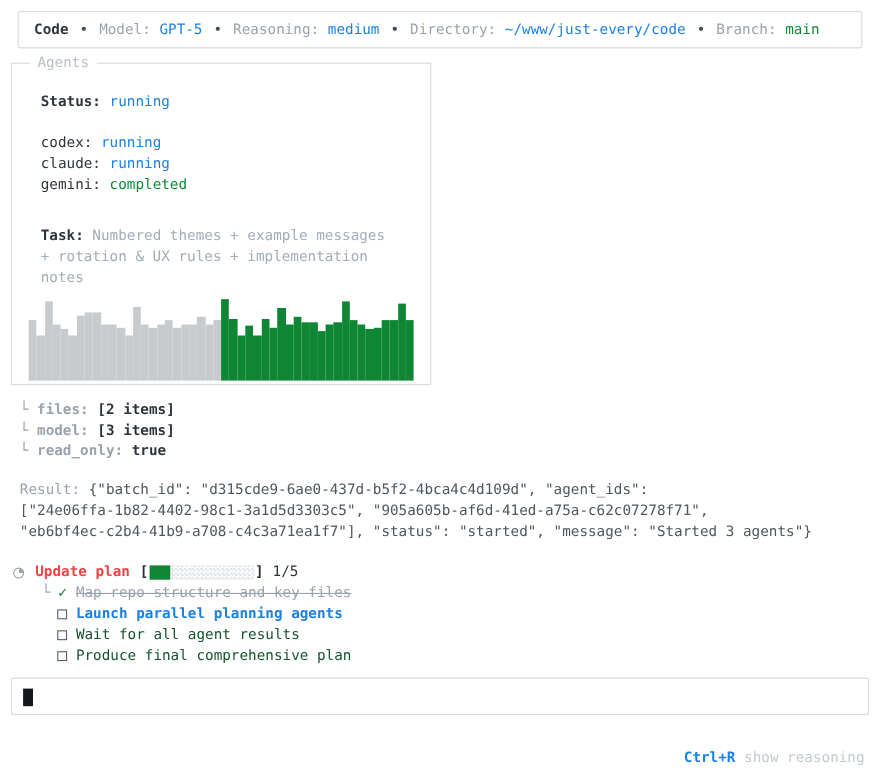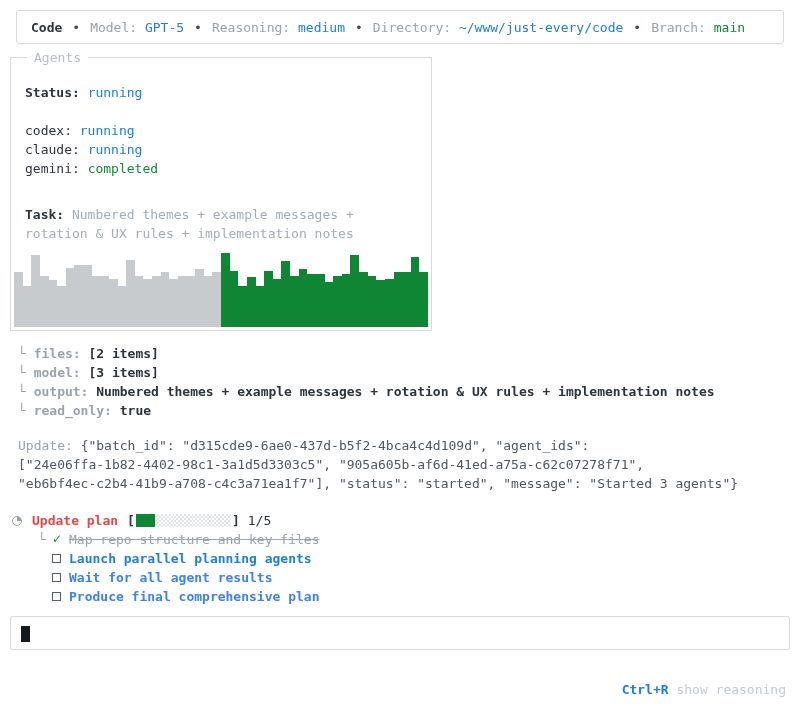--- a/index.html
+++ b/index.html
@@ -18,22 +18,22 @@
   
   .topbar {
     margin:10px 16px 0; height:34px;
     border:1px solid #d6d9dd; border-radius:3px;
     display:flex; align-items:center; padding:0 14px; white-space:pre;
   }
   .topbar .sep { color:#414b59; margin:0 10px; }
 
   
   .agents-panel {
-    position:relative; margin:13px 0 0 10px; width:422px;
-    border:1px solid #d6d9dd; padding:25px 0 3px;
+    position:relative; margin:13px 0 0 10px; width:382px;
+    border:1px solid #d6d9dd; padding:25px 12px 3px;
   }
   .legend {
     position:absolute; top:-10px; left:16px; background:#fff;
     padding:0 7px; color:#b8bec6;
   }
   .panel-text { padding:0 14px; }
   .status-line { margin-bottom:19px; }
   .task { margin-top:27px; }
   .task-val { color:#a3acb8; }
   .chart { display:flex; align-items:flex-end; height:78px; margin:6px 3px 0; }
@@ -65,21 +65,21 @@
   .seg.empty { background:repeating-conic-gradient(#e0e3e7 0% 25%, #ffffff 0% 50%) 0 0 / 4px 4px; }
   .ratio { margin-left:8px; }
   .plan-items { margin-left:28px; }
   .plan-row { display:flex; align-items:center; height:19px; }
   .elbow-slot { width:14px; color:#9aa2ac; }
   .glyph-slot { width:17px; display:flex; align-items:center; }
   .check { color:#0e8a38; font-size:12px; font-family:"DejaVu Sans", sans-serif; }
   .cbox { width:9px; height:9px; border:1px solid #565f6a; }
   .lbl-done { color:#9aa2ac; text-decoration:line-through; }
   .lbl-current { color:#1b7fe4; font-weight:bold; }
-  .lbl-pending { color:#3b82f6;font-weight:bold; }
+  .lbl-pending { color:#14532d; }
 
   
   .composer {
     margin:10px 10px 0; height:34px; border:1px solid #d6d9dd;
     border-radius:2px; position:relative; background:#fff;
   }
   .cursor { position:absolute; left:10px; top:9px; width:9px; height:16px; background:#15181c; }
 
   
   .footer { margin:11px 14px 0 0; text-align:right; color:#c3c9d2; white-space:pre; }
@@ -167,26 +167,25 @@
       <div class="bar" style="height: 70%; background: rgb(15, 134, 52);"></div>
       <div class="bar" style="height: 70%; background: rgb(15, 134, 52);"></div>
       <div class="bar" style="height: 90%; background: rgb(15, 134, 52);"></div>
       <div class="bar" style="height: 70%; background: rgb(15, 134, 52);"></div>
     </div>
 </div>
 
 <div class="params" id="params">
     <div class="row"><span class="pkey">└ files: </span><span class="pval">[2 items]</span></div>
     <div class="row"><span class="pkey">└ model: </span><span class="pval">[3 items]</span></div>
-    <div class="row"><span class="pkey">└ output: </span><span class="pval">Numbered themes + example messages + rotation &amp; UX rules + implementation notes</span></div>
     <div class="row"><span class="pkey">└ read_only: </span><span class="pval">true</span></div>
   </div>
 
 <div class="result" id="result">
-    <div class="row"><span class="glabel">Update: </span><span class="">{"batch_id": "d315cde9-6ae0-437d-b5f2-4bca4c4d109d", "agent_ids":</span></div>
+    <div class="row"><span class="glabel">Result: </span><span class="">{"batch_id": "d315cde9-6ae0-437d-b5f2-4bca4c4d109d", "agent_ids":</span></div>
     <div class="row"><span class="">["24e06ffa-1b82-4402-98c1-3a1d5d3303c5", "905a605b-af6d-41ed-a75a-c62c07278f71",</span></div>
     <div class="row"><span class="">"eb6bf4ec-c2b4-41b9-a708-c4c3a71ea1f7"], "status": "started", "message": "Started 3 agents"}</span></div>
   </div>
 
 <div class="plan">
   <div class="plan-header">
     <span class="clock-icon"></span>
     <span class="plan-title">Update plan</span>
     <span class="progress">
       <span class="bracket">[</span>

